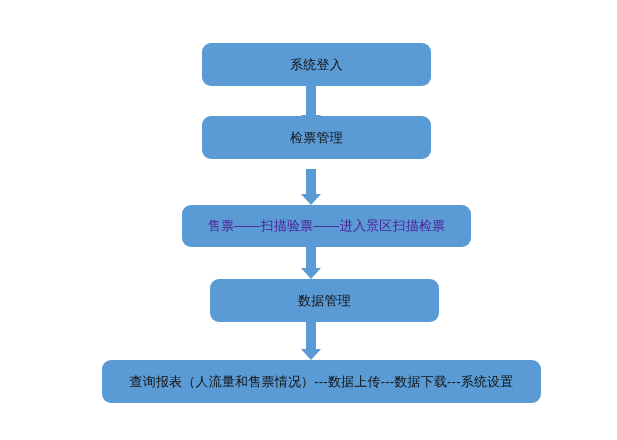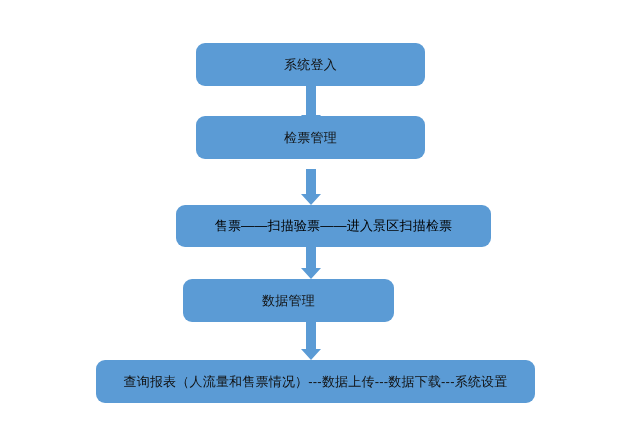--- a/index.html
+++ b/index.html
@@ -26,20 +26,21 @@
     align-items: center;
     justify-content: center;
     box-sizing: border-box;
     color: #111111;
     font-size: 13px;
     line-height: 1.2;
     letter-spacing: 0.2px;
     text-align: center;
     padding: 0 10px;
     white-space: nowrap;
+    margin-left: 6px;
   }
   .node-label {
     display: inline-block;
   }
   .arrow {
     position: absolute;
   }
   .arrow svg {
     display: block;
     overflow: visible;
@@ -72,25 +73,25 @@
     </div>
 
   <div class="node" id="node-slot-0" style="left: 196px; top: 43px; width: 229px; height: 43px; background: rgb(91, 155, 213); color: rgb(17, 17, 17);">
     <span class="node-label">系统登入</span>
   </div>
 
   <div class="node" id="node-slot-1" style="left: 196px; top: 116px; width: 229px; height: 43px; background: rgb(91, 155, 213); color: rgb(17, 17, 17);">
     <span class="node-label">检票管理</span>
   </div>
 
-  <div class="node" id="node-slot-2" style="left: 176px; top: 205px; width: 315px; height: 42px; background: rgb(91, 155, 213); color: #000000;">
+  <div class="node" id="node-slot-2" style="left: 176px; top: 205px; width: 289px; height: 42px; background: rgb(91, 155, 213); color: #4c1d95;">
     <span class="node-label">售票——扫描验票——进入景区扫描检票</span>
   </div>
 
-  <div class="node" id="node-slot-3" style="left: 183px; top: 279px; width: 211px; height: 43px; background: rgb(91, 155, 213); color: rgb(17, 17, 17);">
+  <div class="node" id="node-slot-3" style="left: 204px; top: 279px; width: 229px; height: 43px; background: rgb(91, 155, 213); color: rgb(17, 17, 17);">
     <span class="node-label">数据管理</span>
   </div>
 
   <div class="node" id="node-slot-4" style="left: 96px; top: 360px; width: 439px; height: 43px; background: rgb(91, 155, 213); color: rgb(17, 17, 17);">
     <span class="node-label">查询报表（人流量和售票情况）---数据上传---数据下载---系统设置</span>
   </div>
 
 </div>
 
 </body></html>

